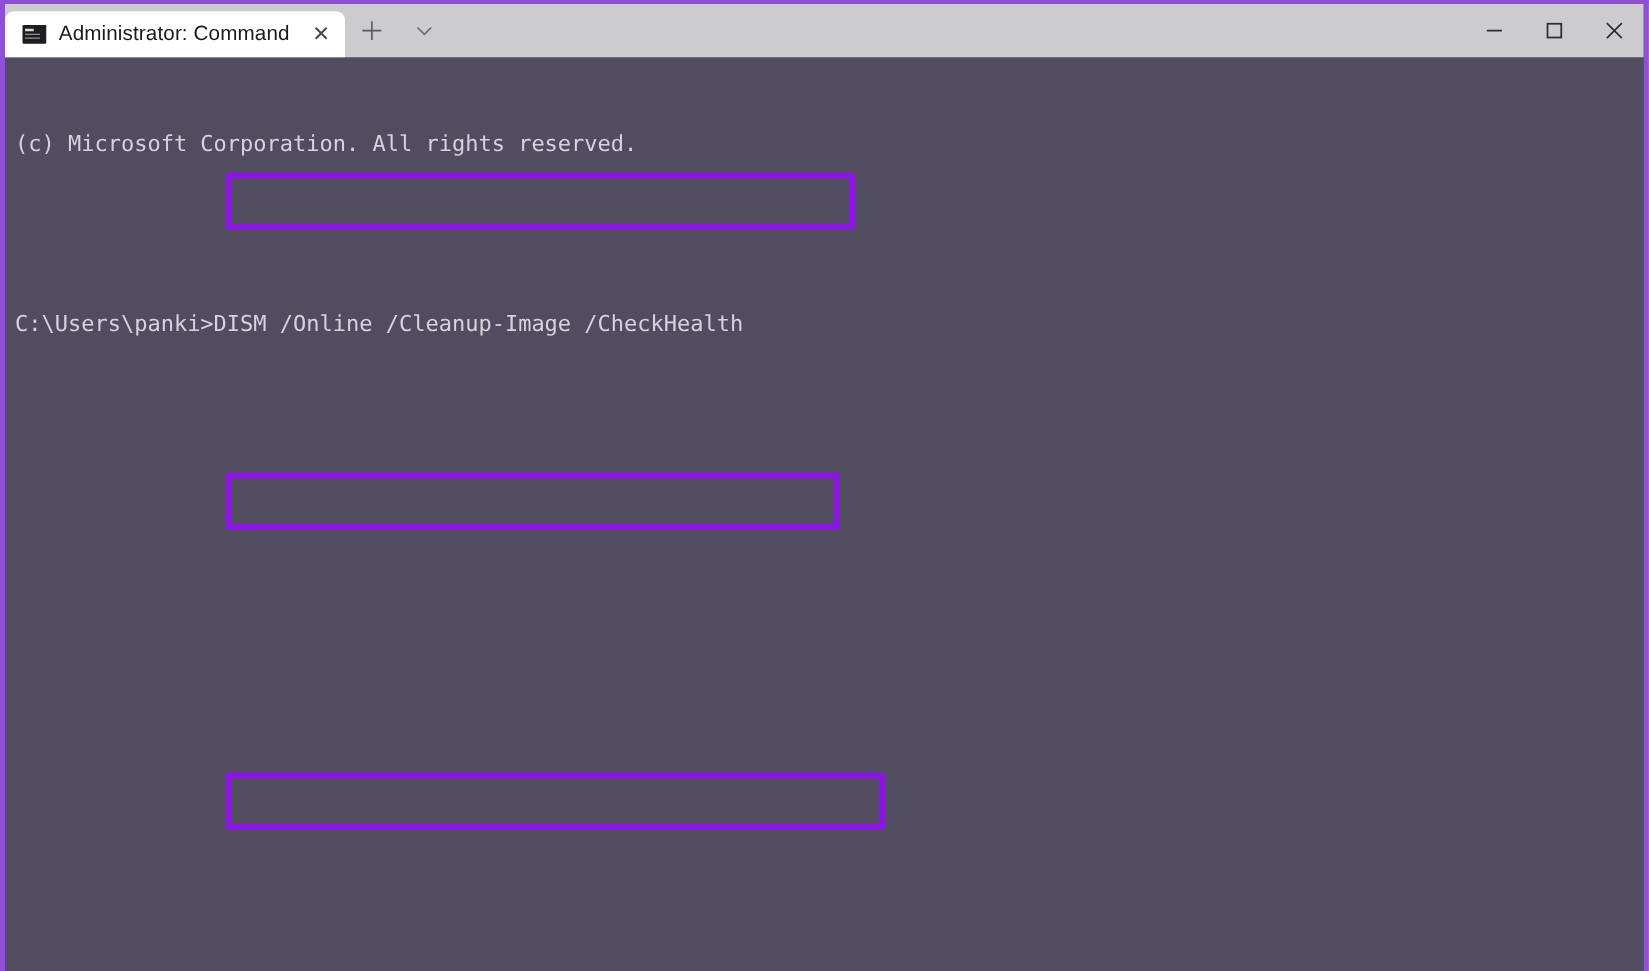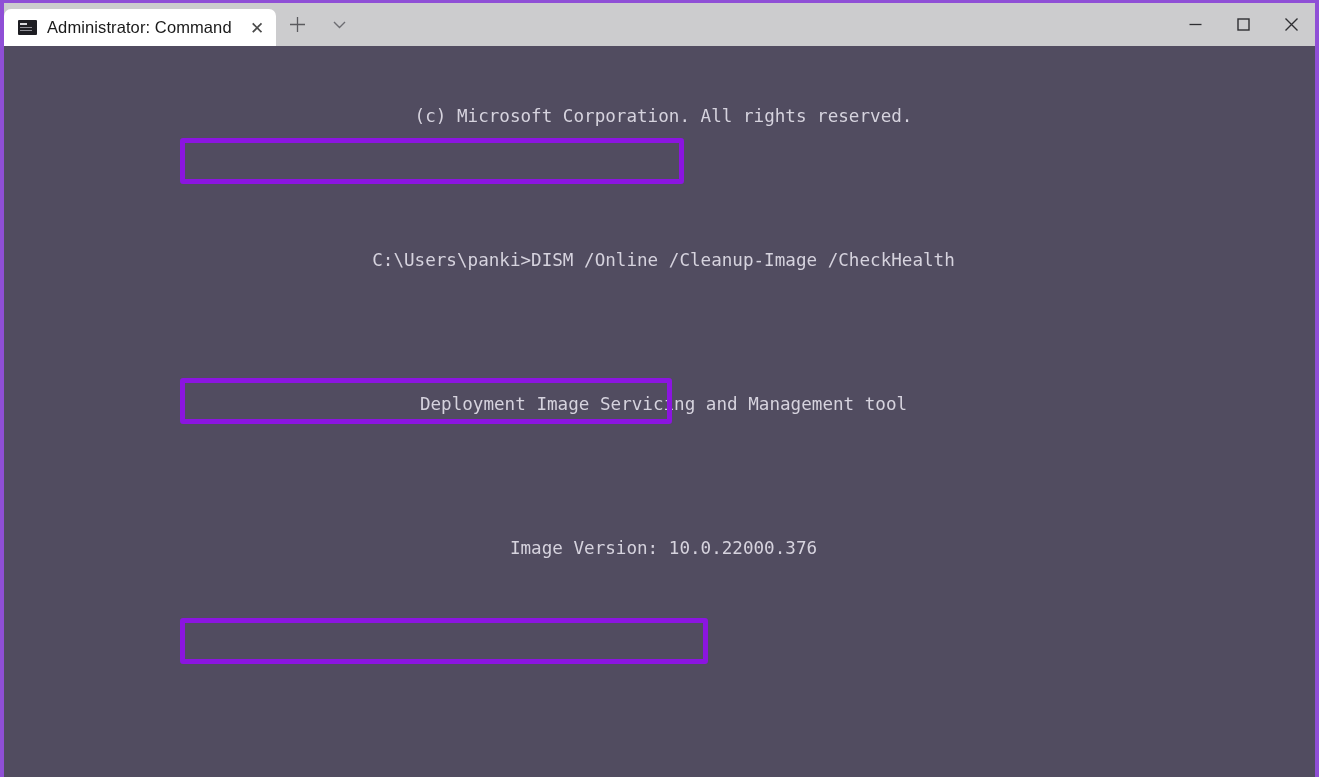--- a/index.html
+++ b/index.html
@@ -140,21 +140,21 @@
   .console-text {
     font-family: "DejaVu Sans Mono", "Liberation Mono", monospace;
     font-size: 17.6px;
     line-height: 24px;
     color: #d6d3de;
     white-space: pre;
     letter-spacing: 0px;
     margin: 0;
   }
 
-  .line { height: 24px; white-space: pre; text-align: center; }
+  .line { height: 24px; white-space: pre; }
   .blank { height: 24px; }
   .hl-box {
     position: absolute;
     box-sizing: border-box;
     border: 5px solid #8b15e0;
     border-radius: 3px;
     pointer-events: none;
   }
   
   .box1 { left: 176px; top: 92px;  width: 504px;  height: 46px; }
@@ -208,23 +208,21 @@
       </div>
     </div>
   </div>
 
   <div class="console">
     <div class="console-text">
       <div class="line">(c) Microsoft Corporation. All rights reserved.</div>
       <div class="line blank"></div>
       <div class="line">C:\Users\panki&gt;DISM /Online /Cleanup-Image /CheckHealth</div>
       <div class="line blank"></div>
-      <div class="line">Deployment Image Servicing and Management tool</div>
-      <div class="line blank"></div>
-      <div class="line">Image Version: 10.0.22000.376</div>
+      <div class="line blank"></div>
       <div class="line blank"></div>
       
       
       
       
       
       
       
       
       

